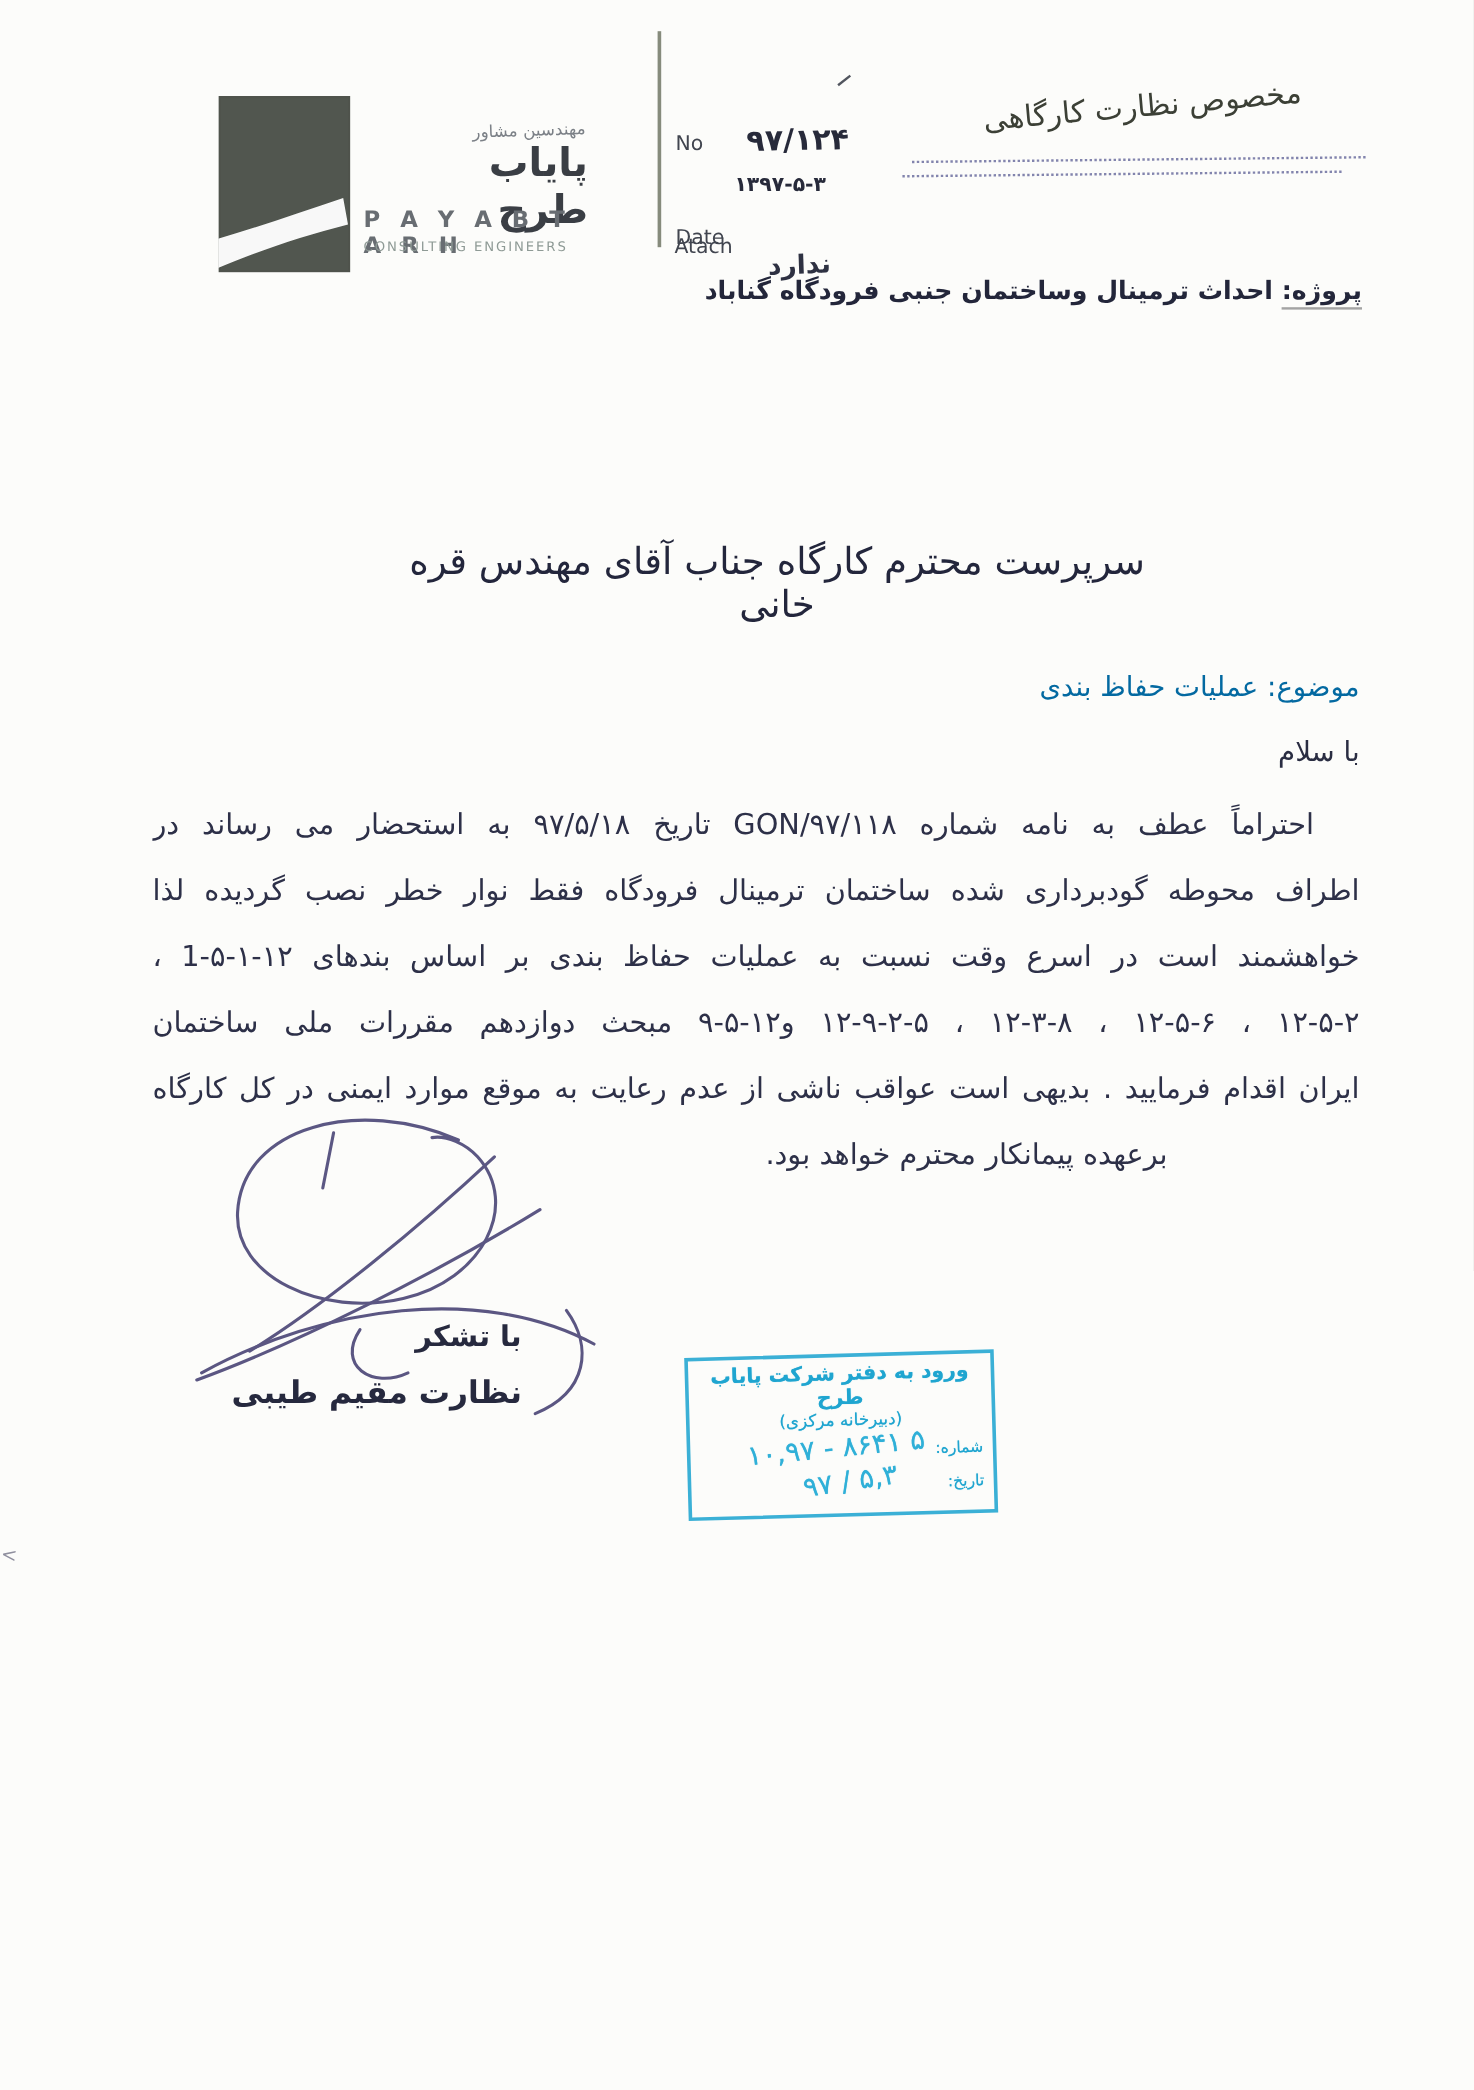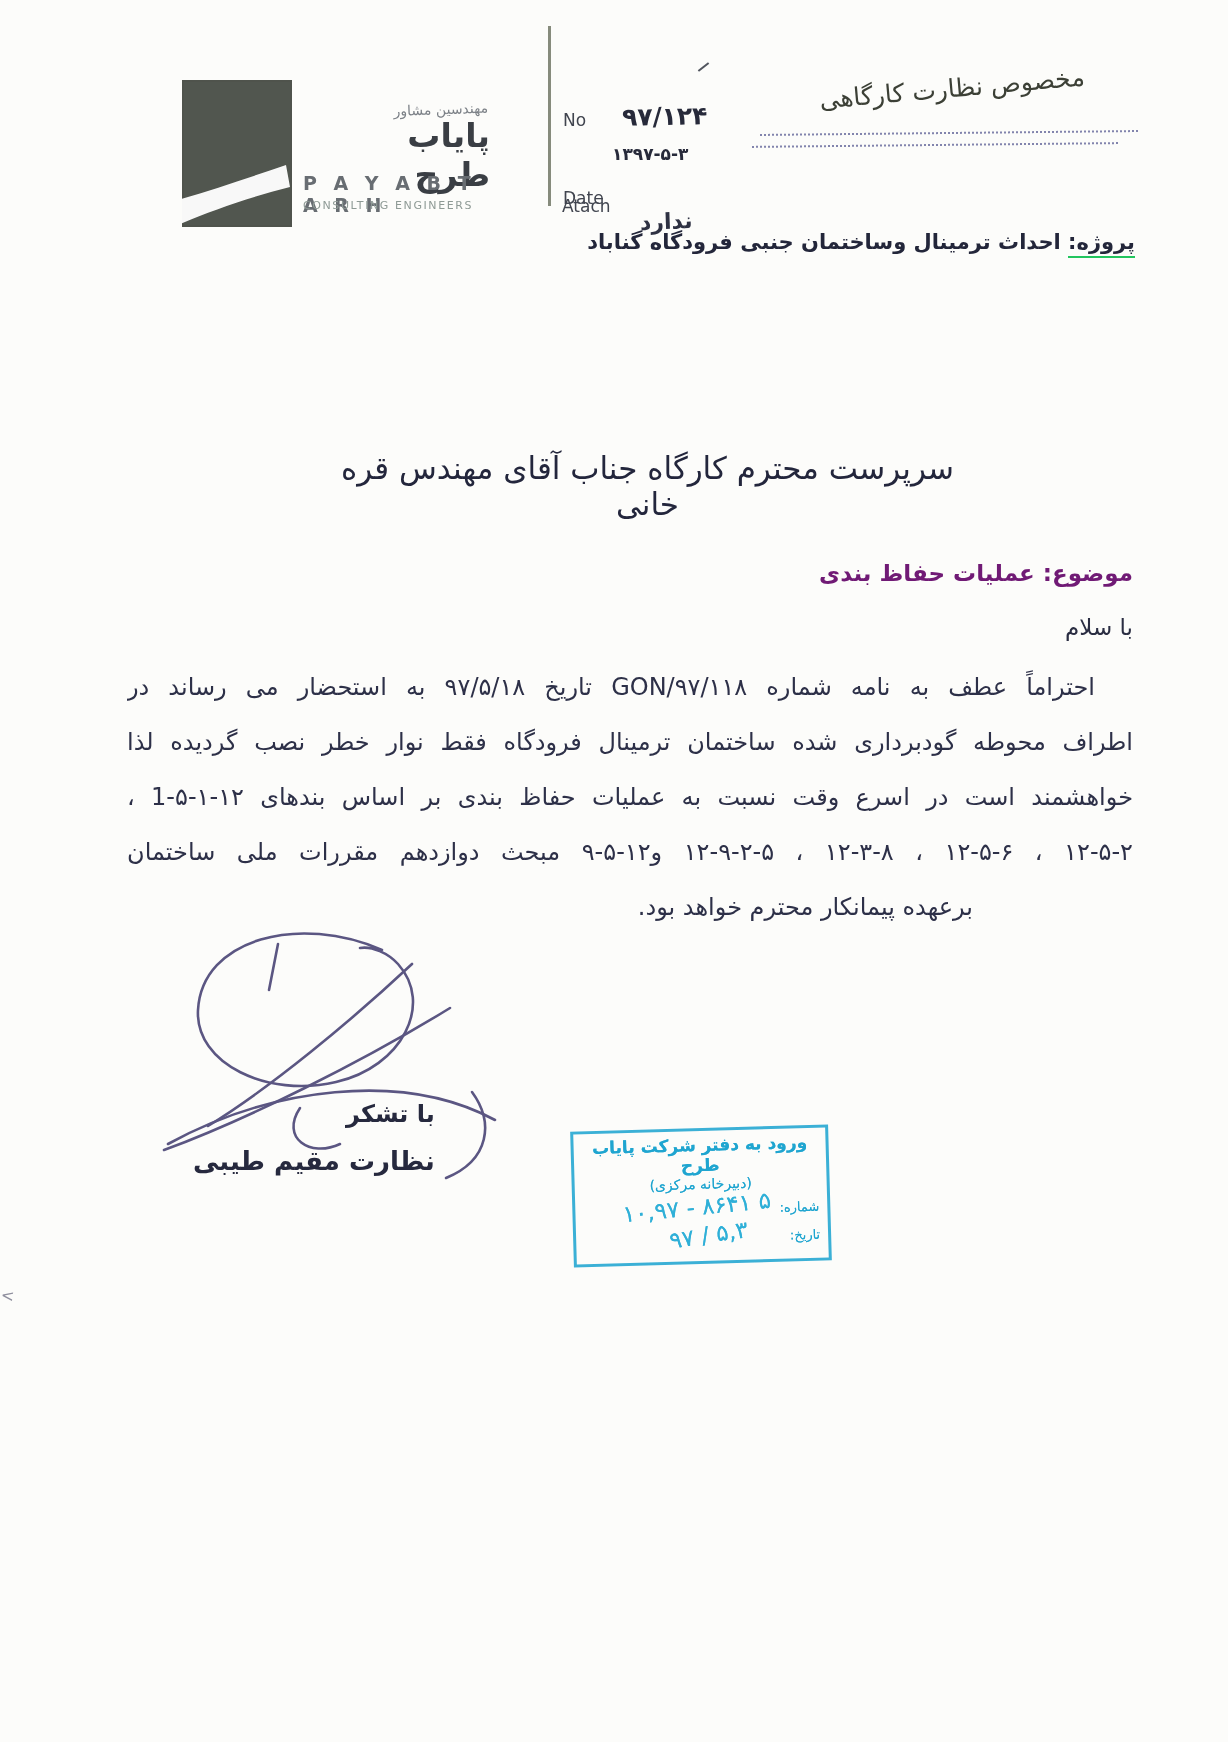--- a/index.html
+++ b/index.html
@@ -24,25 +24,25 @@
   .meta-val{position:absolute;font-weight:bold;color:#272a3a;direction:ltr;unicode-bidi:isolate;}
   .meta-no-v{left:622px;top:102px;font-size:25px;letter-spacing:2px;transform:rotate(-1deg);}
   .meta-date-v{left:612px;top:144px;font-size:17px;letter-spacing:2px;}
   .meta-atach-v{left:640px;top:209px;font-size:22px;direction:rtl;transform:rotate(-2deg);color:#2e3142;}
   .top-note{position:absolute;left:756px;top:74px;width:392px;font-size:25px;color:#3c4036;
     direction:rtl;text-align:center;transform:rotate(-5deg);}
   .note-line1{position:absolute;left:760px;top:132px;width:378px;border-top:2px dotted #8284ad;transform:rotate(-0.6deg);}
   .note-line2{position:absolute;left:752px;top:144px;width:366px;border-top:2px dotted #8284ad;transform:rotate(-0.6deg);}
   .arrow-mark{position:absolute;left:697px;top:66px;width:13px;border-top:2px solid #51555e;transform:rotate(-38deg);}
   .project-line{position:absolute;right:93px;top:230px;font-size:21px;font-weight:bold;direction:rtl;color:#23263a;}
-  .project-label{border-bottom:2px solid #22c55e;padding-bottom:2px;}
+  .project-label{border-bottom:2px solid #a3a3a3;padding-bottom:2px;}
   
   .recipient{position:absolute;left:320px;top:450px;width:655px;text-align:center;
     font-size:31px;font-weight:normal;direction:rtl;color:#23263c;}
-  .subject{position:absolute;right:95px;top:560px;font-size:23px;font-weight:bold;direction:rtl;color:#701a75;}
+  .subject{position:absolute;right:95px;top:560px;font-size:23px;font-weight:normal;direction:rtl;color:#0369a1;}
   .salutation{position:absolute;right:95px;top:614px;font-size:23px;direction:rtl;color:#2a2d42;}
   .body-par{position:absolute;left:127px;top:660px;width:1006px;direction:rtl;
     font-size:24px;color:#2d3048;}
   .bline{height:55px;line-height:55px;text-align:justify;text-align-last:justify;overflow:hidden;}
   .bline.first{padding-right:38px;}
   .bline.last{text-align:right;text-align-last:right;margin-right:160px;}
   
   .sig-svg{position:absolute;left:150px;top:912px;}
   .thanks{position:absolute;left:346px;top:1100px;font-size:24px;font-weight:bold;direction:rtl;color:#26293e;}
   .signer{position:absolute;left:193px;top:1146px;font-size:26px;font-weight:bold;direction:rtl;color:#26293e;}
@@ -98,20 +98,21 @@
 
   <div class="recipient">سرپرست محترم کارگاه جناب آقای مهندس قره خانی</div>
   <div class="subject">موضوع: عملیات حفاظ بندی</div>
   <div class="salutation">با سلام</div>
 
   <div class="body-par">
     <div class="bline first">احتراماً عطف به نامه شماره ‪GON/۹۷/۱۱۸‬ تاریخ ۹۷/۵/۱۸ به استحضار می رساند در</div>
     <div class="bline">اطراف محوطه گودبرداری شده ساختمان ترمینال فرودگاه فقط نوار خطر نصب گردیده لذا</div>
     <div class="bline">خواهشمند است در اسرع وقت نسبت به عملیات حفاظ بندی بر اساس بندهای ۱۲-۱-۵-1 ،</div>
     <div class="bline">۱۲-۵-۲ ، ۱۲-۵-۶ ، ۱۲-۳-۸ ، ۱۲-۹-۲-۵ و۱۲-۵-۹ مبحث دوازدهم مقررات ملی ساختمان</div>
+    <div class="bline">ایران اقدام فرمایید . بدیهی است عواقب ناشی از عدم رعایت به موقع موارد ایمنی در کل کارگاه</div>
     <div class="bline last">برعهده پیمانکار محترم خواهد بود.</div>
   </div>
 
   <svg class="sig-svg" width="360" height="275" viewBox="0 0 360 275" xmlns="http://www.w3.org/2000/svg">
     <g fill="none" stroke="#3f3a6e" stroke-width="2.6" stroke-linecap="round" opacity="0.85">
       <path d="M 232 38 C 150 2 52 26 48 98 C 45 152 118 186 186 170 C 252 155 284 92 248 52 C 238 41 222 34 210 36"></path>
       <path d="M 128 32 L 119 78"></path>
       <path d="M 262 52 C 200 110 120 176 58 214"></path>
       <path d="M 300 96 C 212 150 96 208 14 238"></path>
       <path d="M 18 232 C 120 176 252 158 345 208"></path>

